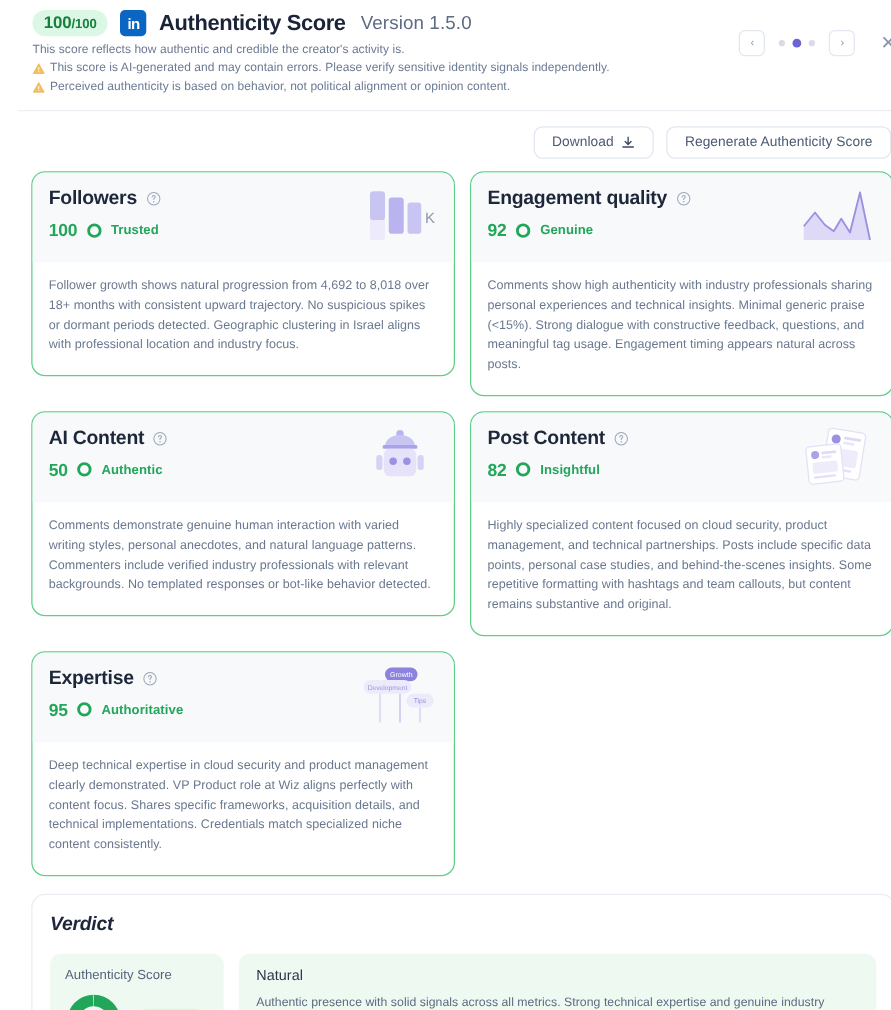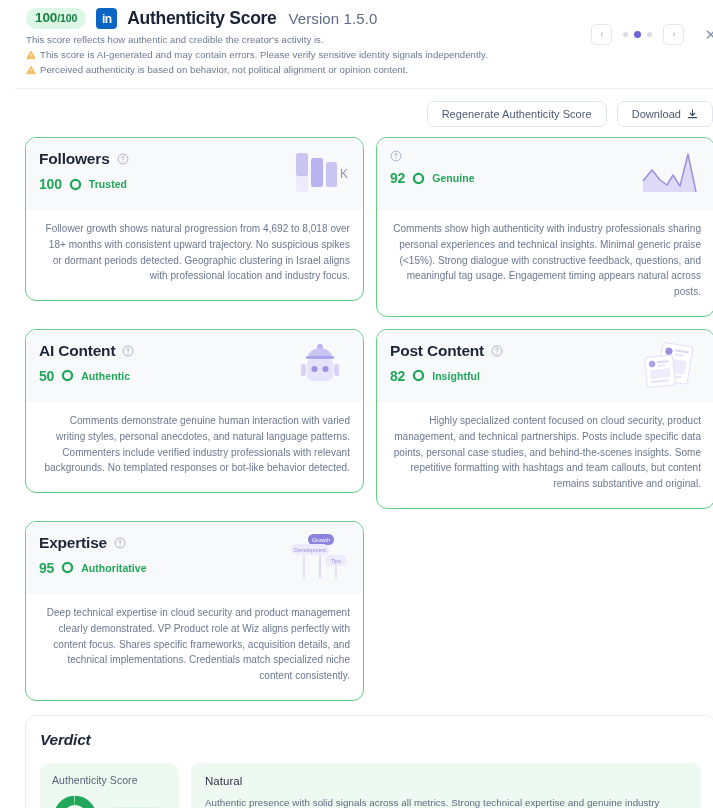--- a/index.html
+++ b/index.html
@@ -58,21 +58,21 @@
     font-family:"Liberation Sans", sans-serif;
   }
 
   
   .grid {
     padding: 0 11px; display:flex; flex-wrap:wrap; gap:12px;
     align-items:flex-start;
   }
   .card {
     width: 339px; background:#fff; border:1px solid #5fcf88;
-    border-radius:11px; overflow:hidden;text-align:right;
+    border-radius:11px; overflow:hidden;
   }
   .card-head {
     background:#f8f9fb; padding:12px 13px 11px 13px; position:relative; min-height:72px;
   }
   .card-title-row { display:flex; align-items:center; gap:7px; }
   .card-title { font-size:15.5px; font-weight:700; color:#1d2739; letter-spacing:-0.2px;}
   .help-ico { width:12px; height:12px; color:#9aa6bb; cursor:pointer; flex:0 0 12px;}
   .score-row { display:flex; align-items:center; gap:7px; margin-top:8px; }
   .score-num { font-size:14px; font-weight:600; color:#22a75a; letter-spacing:-0.2px;}
   .ring { width:13px; height:13px; flex:0 0 13px; }
@@ -150,29 +150,29 @@
         <span class="dot"></span>
       </div>
       <div class="nav-btn">›</div>
       <div class="close-x">✕</div>
     </div>
   </div>
   <div class="hdr-divider"></div>
 
   <div class="actionbar">
     <button class="btn">
-      <span>Regenerate Authenticity Score</span>
-    </button>
-    <button class="btn">
       <span>Download</span>
       <svg width="11" height="11" viewBox="0 0 16 16">
         <path d="M8 1v8M4.6 6.2 8 9.6l3.4-3.4" stroke="#3c4a61" stroke-width="1.6" fill="none" stroke-linecap="round" stroke-linejoin="round"></path>
         <path d="M2 12.6h12" stroke="#3c4a61" stroke-width="1.8" stroke-linecap="round"></path>
       </svg>
     </button>
+    <button class="btn">
+      <span>Regenerate Authenticity Score</span>
+    </button>
   </div>
 
   <div class="grid">
 
     <div class="card">
       <div class="card-head">
         <div class="card-title-row">
           <span class="card-title">Followers</span>
           <svg class="help-ico" viewBox="0 0 16 16">
             <circle cx="8" cy="8" r="6.6" fill="none" stroke="#9aa6bb" stroke-width="1.1"></circle>
@@ -196,20 +196,21 @@
         </svg>
       </div>
       <div class="card-body">
         <p class="card-text">Follower growth shows natural progression from 4,692 to 8,018 over 18+ months with consistent upward trajectory. No suspicious spikes or dormant periods detected. Geographic clustering in Israel aligns with professional location and industry focus.</p>
       </div>
     </div>
 
     <div class="card">
       <div class="card-head">
         <div class="card-title-row">
+          <span class="card-title">Engagement quality</span>
           <svg class="help-ico" viewBox="0 0 16 16">
             <circle cx="8" cy="8" r="6.6" fill="none" stroke="#9aa6bb" stroke-width="1.1"></circle>
             <path d="M6.3 6.2c.1-1.1 1-1.8 1.9-1.7.9.1 1.5.8 1.4 1.6-.1.9-1.2 1.1-1.5 1.8-.1.3-.1.6-.1.8" fill="none" stroke="#9aa6bb" stroke-width="1.1" stroke-linecap="round"></path>
             <circle cx="8" cy="11.3" r="0.8" fill="#9aa6bb"></circle>
           </svg>
         </div>
         <div class="score-row">
           <span class="score-num">92</span>
           <svg class="ring" viewBox="0 0 24 24">
             <circle cx="12" cy="12" r="8.5" fill="none" stroke="#22a75a" stroke-width="4.2"></circle>

